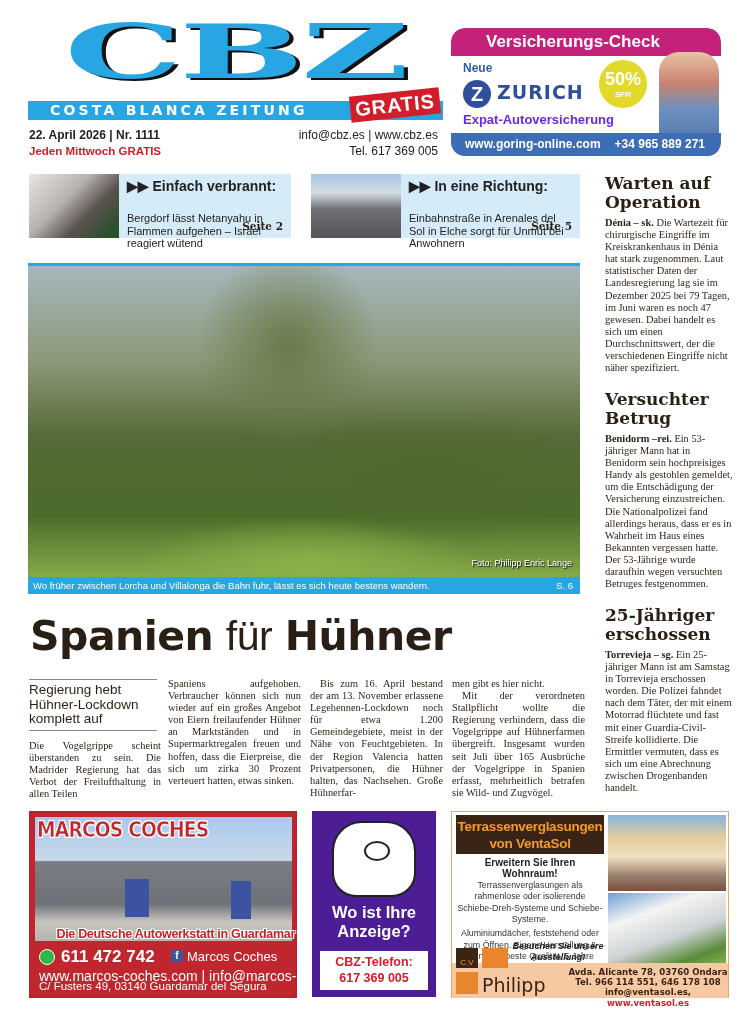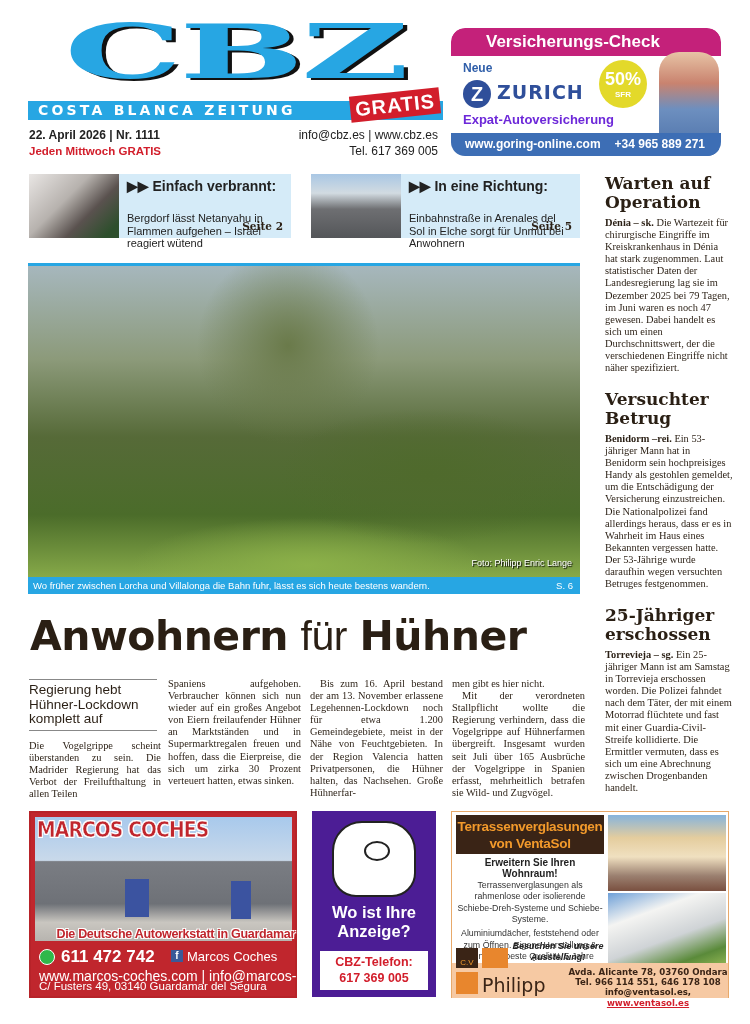--- a/index.html
+++ b/index.html
@@ -12,21 +12,21 @@
     position: absolute; left: 0; top: 0; width: 415px; height: 78px;
     font-family: "DejaVu Serif", serif; font-weight: 900; font-size: 104px; line-height: 78px;
     letter-spacing: -2px; color: #27a6e3; text-align: center;
     text-shadow: 3px 3px 0 #111111;
     transform: scaleY(0.72) scaleX(1.42); transform-origin: left top;
     width: 292px; white-space: nowrap;
   }
   .logo-bar {
     position: absolute; left: 0; top: 77px; width: 415px; height: 19px; background: #27a6e3;
     color: #ffffff; font-family: "DejaVu Sans", sans-serif; font-weight: bold; font-size: 14px;
-    letter-spacing: 3.2px; line-height: 19px; padding-left: 10px; white-space: nowrap;
+    letter-spacing: 3.2px; line-height: 19px; padding-left: 22px; white-space: nowrap;
   }
   .logo-gratis {
     position: absolute; left: 322px; top: 68px; width: 90px; height: 26px; background: #d21e2b;
     color: #ffffff; font-weight: bold; font-size: 20px; line-height: 26px; text-align: center;
     transform: rotate(-6deg); letter-spacing: 1px;
   }
   .issue-left { position: absolute; left: 29px; top: 127px; font-size: 12px; line-height: 16px; }
   .issue-date { font-weight: bold; color: #222; }
   .issue-free { font-weight: bold; color: #d21e2b; font-size: 11.5px; }
   .issue-right { position: absolute; right: 312px; top: 127px; font-size: 12px; line-height: 16px; text-align: right; color: #222; }
@@ -118,21 +118,21 @@
   .vs-body .bold { font-weight: bold; font-size: 10px; color: #222; }
   .vs-visit { position: absolute; left: 60px; top: 129px; width: 92px; text-align: center; font-weight: bold; font-style: italic; font-size: 9px; line-height: 11px; color: #222; }
   .vs-img1 { position: absolute; left: 156px; top: 3px; width: 118px; height: 76px; background: linear-gradient(180deg, #87b4dc 0%, #e4cd9e 30%, #f0e0c0 55%, #9b8070 80%, #7a5040 100%); }
   .vs-img2 { position: absolute; left: 156px; top: 81px; width: 118px; height: 70px; background: linear-gradient(160deg, #6ea0d8 0%, #f4f4f2 30%, #cfd3d6 60%, #5a8a3a 85%, #8ab050 100%); }
   .vs-footer { position: absolute; left: 0; top: 151px; width: 276px; height: 35px; background: #f6c9a3; }
   .vs-logo-sq1 { position: absolute; left: 4px; top: 136px; width: 22px; height: 20px; background: #3a2416; color: #f39a2b; font-size: 8px; line-height: 30px; text-align: center; }
   .vs-logo-sq2 { position: absolute; left: 30px; top: 136px; width: 26px; height: 20px; background: #e8862d; }
   .vs-logo-sq3 { position: absolute; left: 4px; top: 160px; width: 22px; height: 22px; background: #e8862d; }
   .vs-logo-name { position: absolute; left: 30px; top: 162px; font-size: 19px; color: #3a2416; font-family: "DejaVu Sans", sans-serif; }
   .vs-addr { position: absolute; left: 116px; top: 155px; width: 160px; text-align: center; font-family: "DejaVu Sans", sans-serif; font-weight: bold; font-size: 8.6px; line-height: 10.2px; color: #3a2416; }
-  .vs-addr .red { color: #d21e2b; text-decoration: underline; }
+  .vs-addr .red { color: #d21e2b; }
 </style>
 </head>
 <body>
 
 <div class="logo">
   <div class="logo-cbz">CBZ</div>
   <div class="logo-bar">COSTA BLANCA ZEITUNG</div>
   <div class="logo-gratis">GRATIS</div>
 </div>
 <div class="issue-left">
@@ -194,21 +194,21 @@
 <div class="side" style="top:390px;">
   <h2>Versuchter Betrug</h2>
   <p><b>Benidorm –rei.</b> <span>Ein 53-jähriger Mann hat in Benidorm sein hochpreisiges Handy als gestohlen gemeldet, um die Entschädigung der Versicherung einzustreichen. Die Nationalpolizei fand allerdings heraus, dass er es in Wahrheit im Haus eines Bekannten vergessen hatte. Der 53-Jährige wurde daraufhin wegen versuchten Betruges festgenommen.</span></p>
 </div>
 <div class="side" style="top:606px;">
   <h2>25-Jähriger erschossen</h2>
   <p><b>Torrevieja – sg.</b> <span>Ein 25-jähriger Mann ist am Samstag in Torrevieja erschossen worden. Die Polizei fahndet nach dem Täter, der mit einem Motorrad flüchtete und fast mit einer Guardia-Civil-Streife kollidierte. Die Ermittler vermuten, dass es sich um eine Abrechnung zwischen Drogenbanden handelt.</span></p>
 </div>
 
 <div class="main-head">
-  <b>Anwohnern</b>
+  <b>Spanien</b>
   <span class="thin">für</span>
   <b>Hühner</b>
 </div>
 <div class="subhead">Regierung hebt Hühner-Lockdown komplett auf</div>
 <div class="col col1">Die Vogelgrippe scheint überstanden zu sein. Die Madrider Regierung hat das Verbot der Freilufthaltung in allen Teilen</div>
 <div class="col col2">Spaniens aufgehoben. Verbraucher können sich nun wieder auf ein großes Angebot von Eiern freilaufender Hühner an Marktständen und in Supermarktregalen freuen und hoffen, dass die Eierpreise, die sich um zirka 30 Prozent verteuert hatten, etwas sinken.</div>
 <div class="col col3">
     <span class="ind">Bis zum 16. April bestand der am 13. November erlassene Legehennen-Lockdown noch für etwa 1.200 Gemeindegebiete, meist in der Nähe von Feuchtgebieten. In der Region Valencia hatten Privatpersonen, die Hühner halten, das Nachsehen. Große Hühnerfar-</span>
   </div>
 <div class="col col4">

